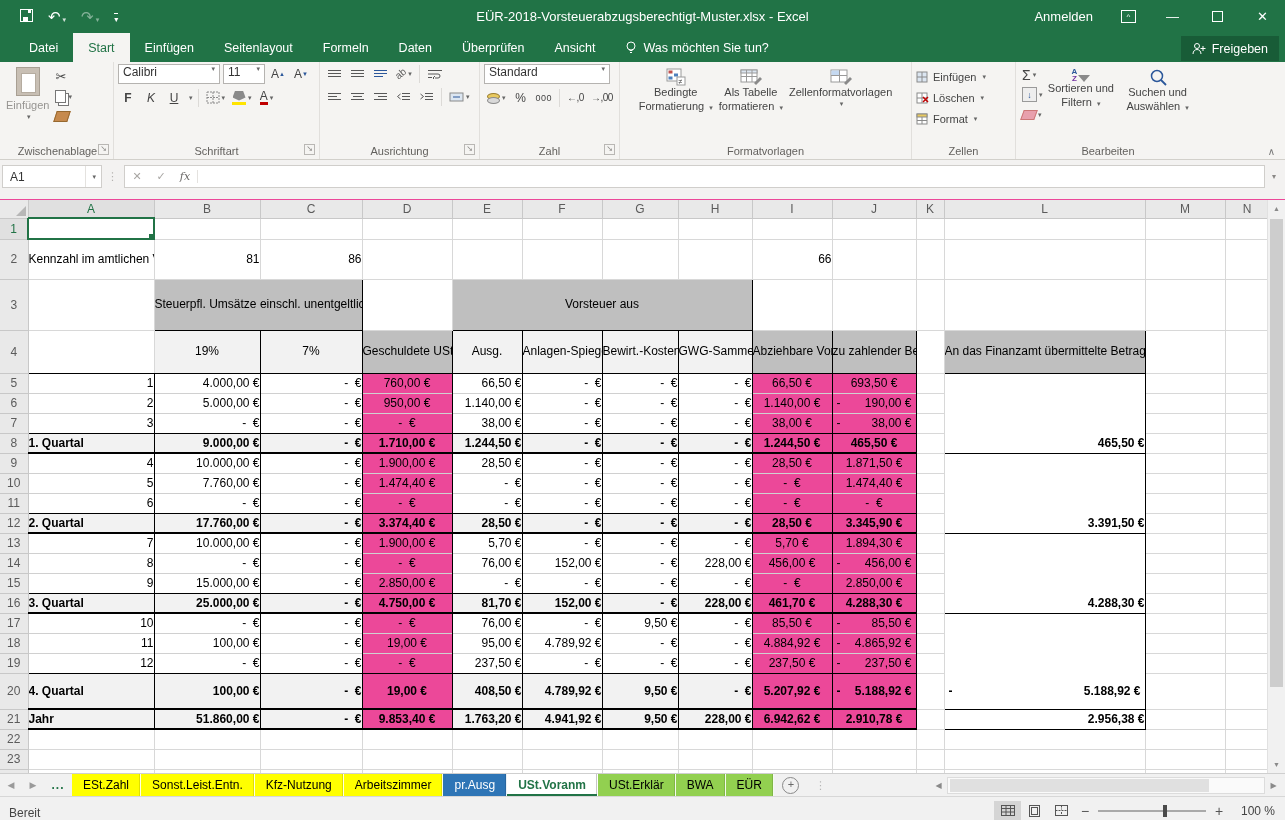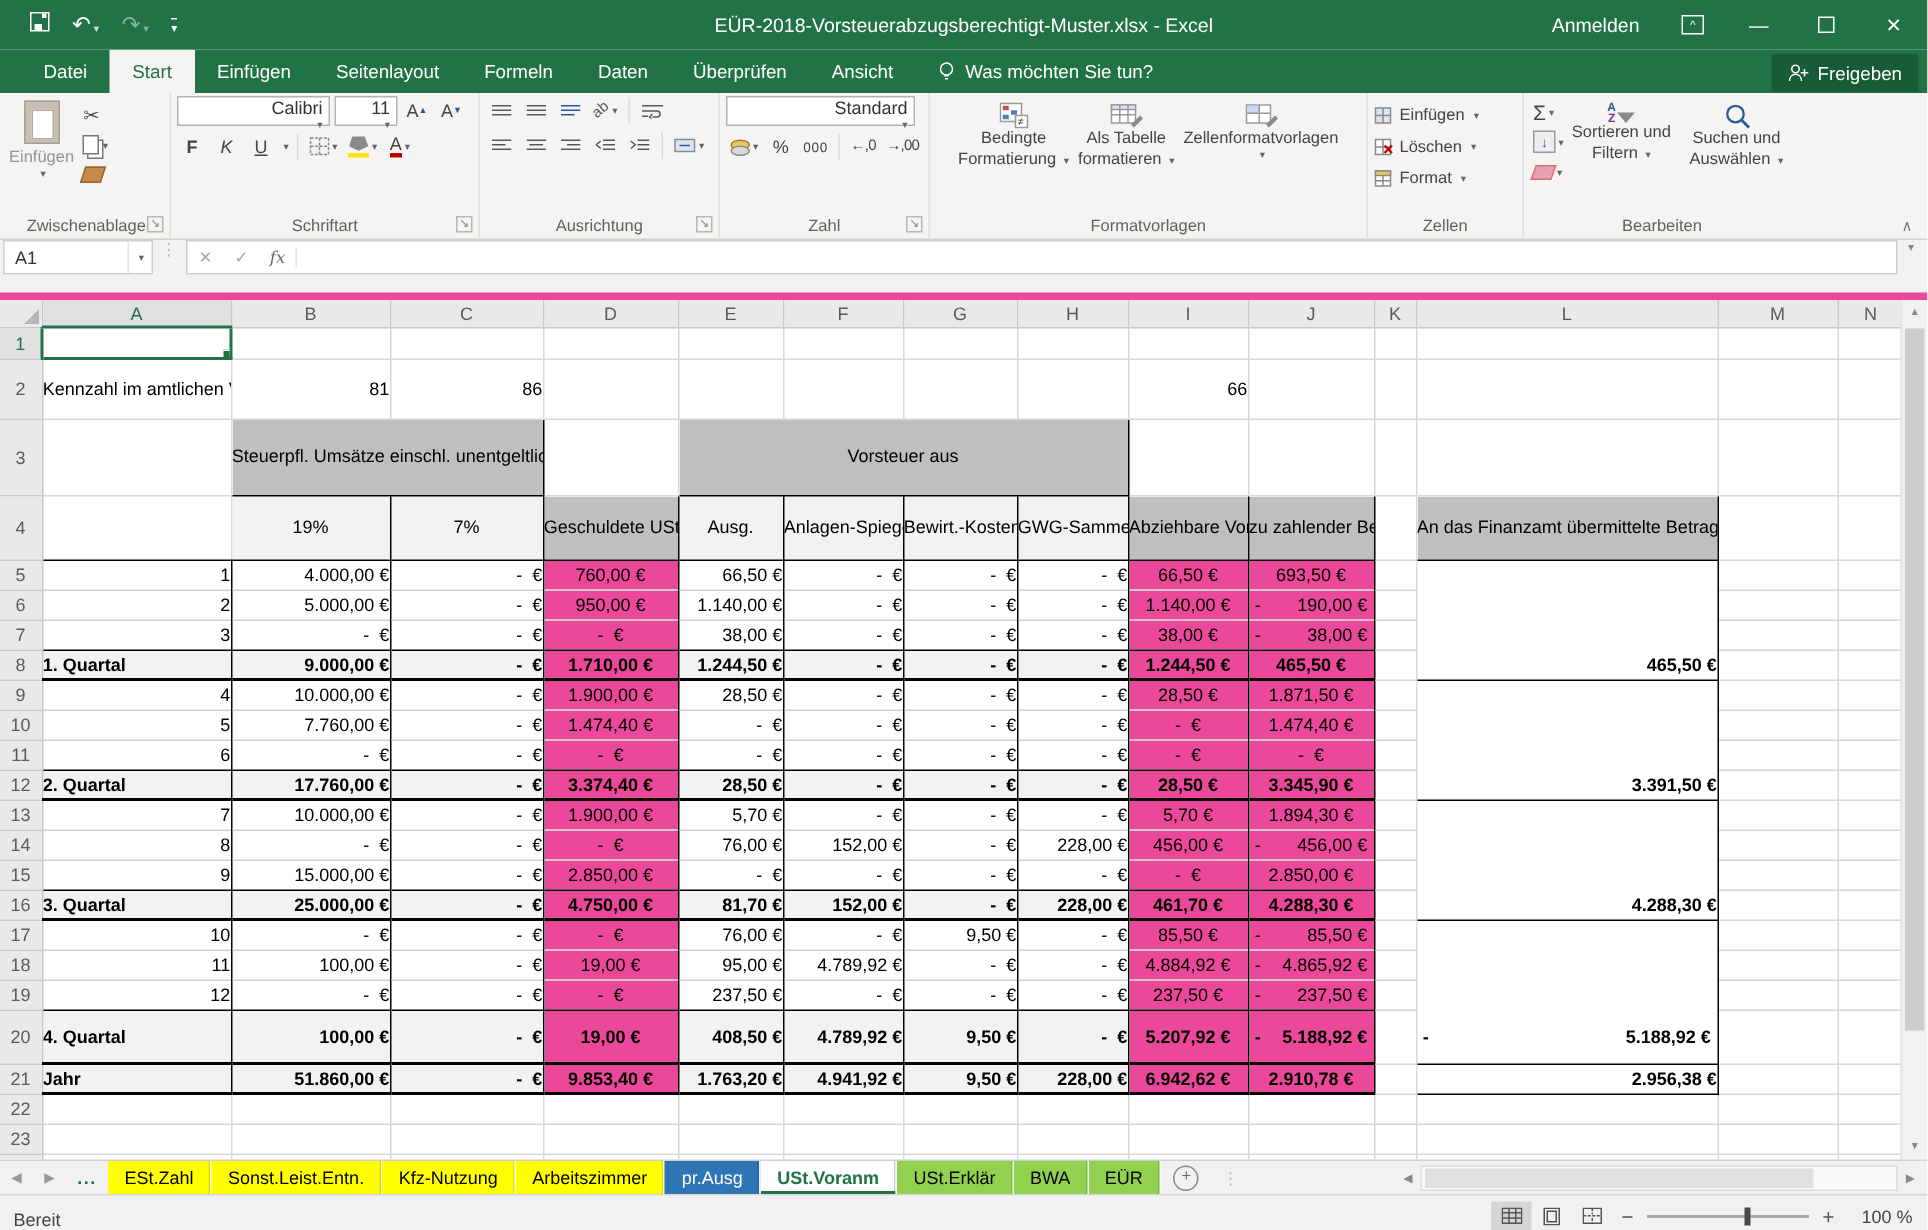--- a/index.html
+++ b/index.html
@@ -43,21 +43,21 @@
   .bigbtn.disabled{color:#969491;}
   .clip{width:22px;height:27px;background:#c8bfb4;border:1px solid #a89f93;display:inline-block;position:relative;}
   .clippage{position:absolute;left:4px;top:5px;width:13px;height:18px;background:#fff;border:1px solid #b5aca0;}
   .minicol{display:flex;flex-direction:column;gap:3px;padding:4px 0 0 6px;}
   .mini{height:17px;display:flex;align-items:center;font-size:12px;color:#555;}
   .ico-cut{font-size:13px;color:#4a4a4a;}
   .ico-copy{width:9px;height:11px;border:1px solid #777;background:#fff;box-shadow:3px 3px 0 -1px #fff,3px 3px 0 0 #777;display:inline-block;}
   .ico-brush{width:12px;height:9px;background:#c68a4e;display:inline-block;transform:skewX(-18deg);border:1px solid #96682f;}
   .row1,.row2{display:flex;align-items:center;gap:3px;}
   .row1{margin-bottom:4px;}
-  .combo{background:#fff;border:1px solid #b5b3b0;height:20px;display:flex;align-items:flex-end;justify-content:space-between;padding:0 4px;font-size:12px;color:#333;box-sizing:border-box;flex-direction:column;}
+  .combo{background:#fff;border:1px solid #b5b3b0;height:20px;display:flex;align-items:flex-start;justify-content:space-between;padding:0 4px;font-size:12px;color:#333;box-sizing:border-box;}
   .tbtn{min-width:16px;height:19px;display:flex;align-items:center;justify-content:center;font-size:12px;color:#444;padding:0 2px;}
   .tbtn.b{font-weight:bold;}
   .tbtn.i{font-style:italic;}
   .tbtn.u{text-decoration:underline;}
   .tiny{font-size:6px;line-height:1;}
   .vsep{width:1px;height:18px;background:#dcdad7;margin:0 2px;}
   .fc{border-bottom:3px solid #c00000;line-height:1;padding-bottom:0;}
   .fillico{width:13px;height:10px;display:inline-block;background:#8a8a8a;clip-path:polygon(20% 0,80% 0,100% 70%,50% 100%,0 70%);border-bottom:0;}
   .fillwrap{display:flex;flex-direction:column;align-items:center;}
   .ybar{width:14px;height:3px;background:#ffe400;margin-top:1px;}
@@ -74,21 +74,21 @@
   .fillbox{width:13px;height:13px;border:1px solid #9a9a9a;background:#eee;color:#2b579a;font-size:9px;display:flex;align-items:center;justify-content:center;}
   .eraser{width:12px;height:8px;background:#e8a0ad;border:1px solid #c77;transform:skewX(-20deg);display:inline-block;}
   .azico{display:flex;align-items:flex-end;gap:1px;}
   .azletters{display:flex;flex-direction:column;font-size:8px;line-height:7px;font-weight:bold;}
   .azletters .a{color:#2b579a;}
   .azletters .z{color:#7030a0;}
   .funnel{width:0;height:0;border-left:6px solid transparent;border-right:6px solid transparent;border-top:7px solid #8a8a8a;}
   .collapse{position:absolute;right:10px;bottom:2px;font-size:10px;color:#777;}
 
   
-  .fbar{flex:0 0 40px;background:#f3f2f1;display:flex;padding:0 2px 6px 2px;box-sizing:border-box;border-bottom:5px solid #ec4899;}
+  .fbar{flex:0 0 40px;background:#f3f2f1;display:flex;align-items:center;padding:0 2px 6px 2px;box-sizing:border-box;border-bottom:1px solid #ec4899;}
   .namebox{width:100px;height:23px;background:#fff;border:1px solid #d0cecb;display:flex;align-items:center;font-size:12px;padding-left:7px;color:#333;box-sizing:border-box;}
   .namebox .dd{margin-left:auto;padding-right:5px;border-left:1px solid #e4e2df;padding-left:6px;height:100%;display:flex;align-items:center;}
   .fdots{color:#b5b3b0;padding:0 5px;font-size:11px;letter-spacing:1px;}
   .fwrap{flex:1;height:23px;background:#fff;border:1px solid #d0cecb;display:flex;align-items:center;box-sizing:border-box;}
   .fico{width:24px;text-align:center;color:#a8a6a3;font-size:11px;}
   .fico.fx{color:#6a6866;font-style:italic;font-family:"DejaVu Serif",serif;border-right:1px solid #e4e2df;}
   .fexp{width:18px;text-align:center;color:#8a8886;font-size:8px;}
 
   
   .gridwrap{flex:1;display:flex;min-height:0;background:#fff;}

